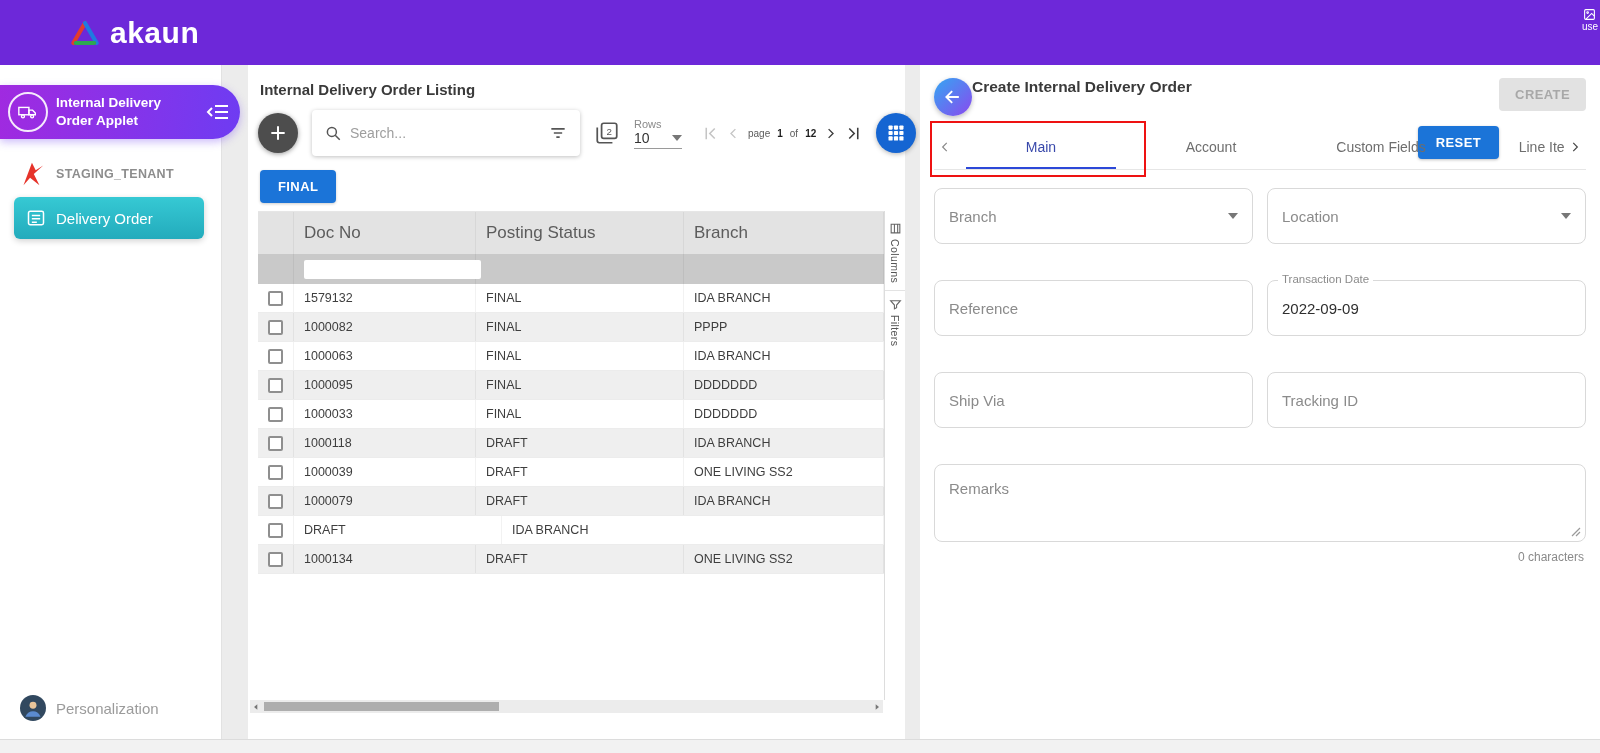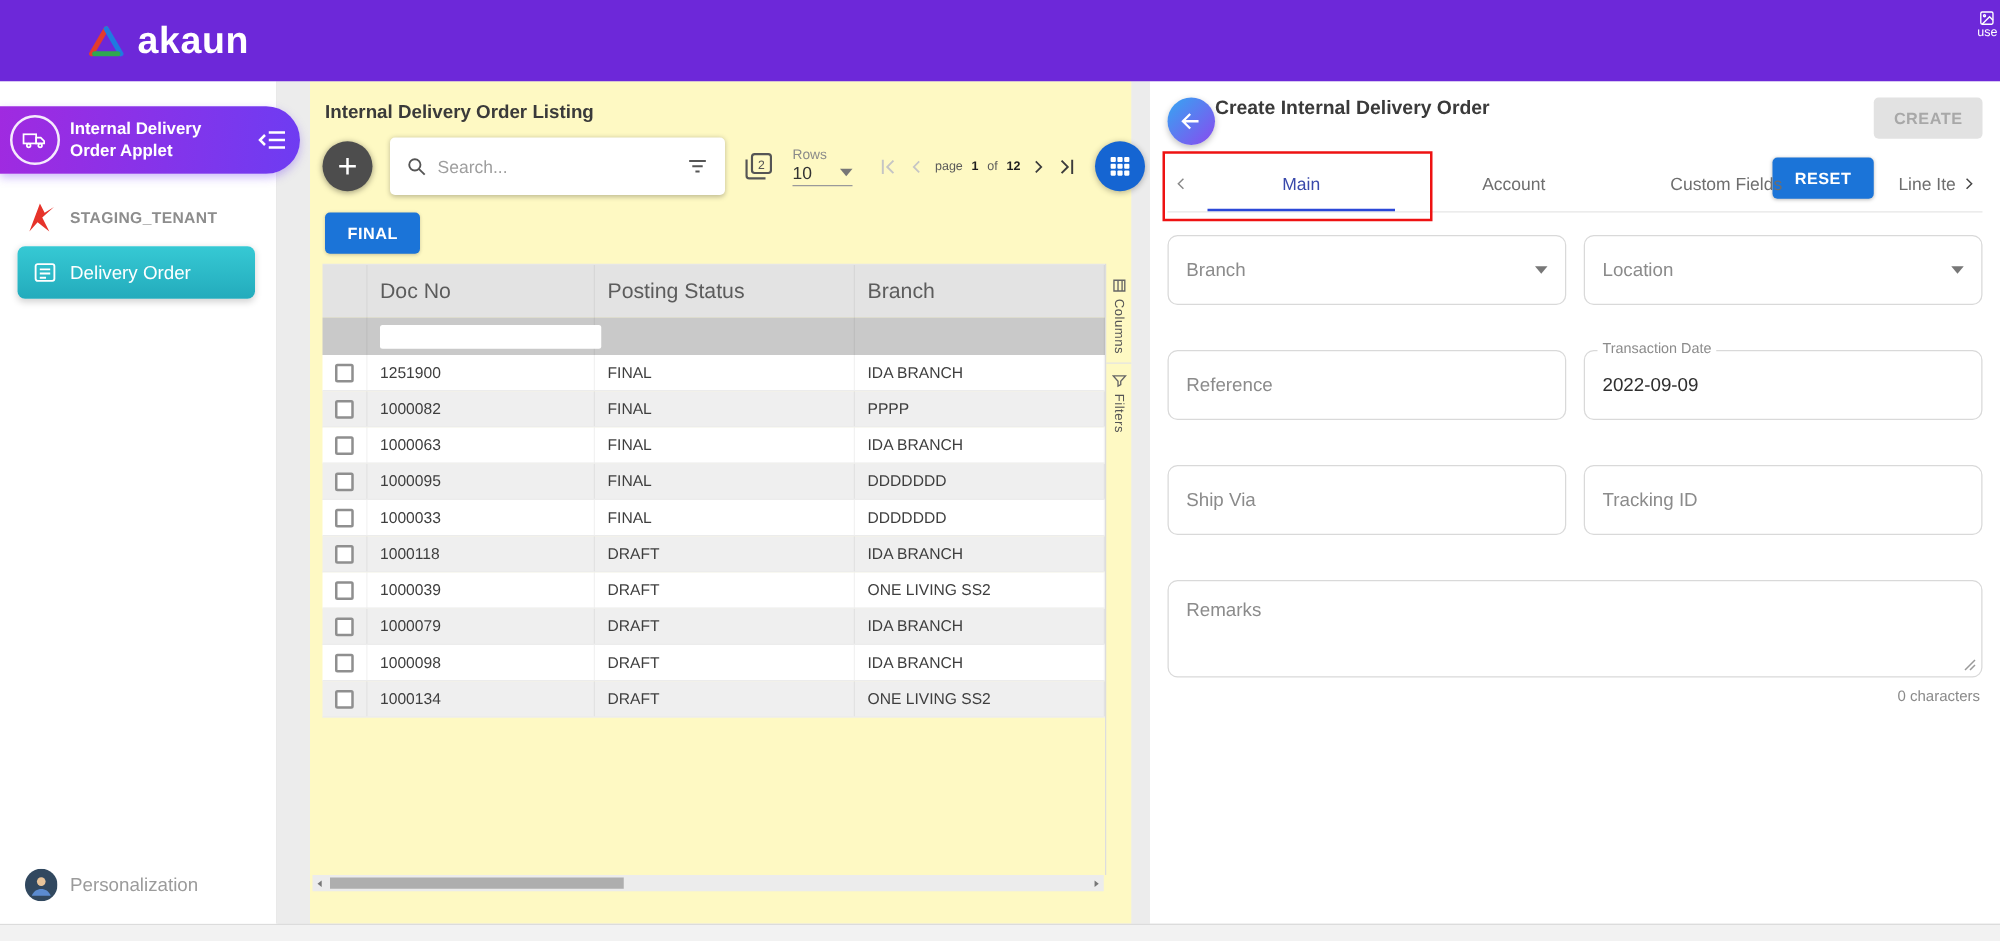--- a/index.html
+++ b/index.html
@@ -39,21 +39,21 @@
   .tenant-name { font-size:12.5px; color:#8d8d8d; font-weight:bold; letter-spacing:.3px; }
   .menu-btn { position:absolute; top:132px; left:14px; width:190px; height:42px; border-radius:6px;
               background:linear-gradient(180deg,#36c9d4,#23abbc); color:#fff; display:flex;
               align-items:center; gap:10px; padding:0 12px; font-size:15px;
               box-shadow:0 2px 6px rgba(0,0,0,.18); cursor:pointer; }
   .personalization { position:absolute; bottom:18px; left:20px; display:flex; align-items:center;
                      gap:10px; color:#9b9b9b; font-size:15px; cursor:pointer; }
 
   
   .listing-panel { position:absolute; left:248px; top:65px; width:657px; bottom:14px;
-                   background:#fef9c3; display:flex; flex-direction:column; }
+                   background:#ffffff; display:flex; flex-direction:column; }
   .lp-title { margin:16px 0 0 12px; font-size:15px; color:#3a3a3a; }
   .lp-controls { display:flex; align-items:center; gap:14px; margin:12px 10px 0 10px; }
   .add-btn { width:40px; height:40px; border-radius:50%; background:#4d4d4d; flex:none;
              display:flex; align-items:center; justify-content:center;
              box-shadow:0 1px 5px rgba(0,0,0,.4); cursor:pointer; }
   .search-box { width:268px; height:46px; background:#fff; border-radius:4px; flex:none;
                 box-shadow:0 1px 4px rgba(0,0,0,.25); display:flex; align-items:center;
                 gap:8px; padding:0 12px; }
   .search-box input { flex:1; border:none; outline:none; font-size:14px; min-width:0;
                       font-family:inherit; color:#333; }
@@ -320,21 +320,21 @@
           <input type="text" style="">
         </div>
         <div class="hcell c-status"></div>
         <div class="hcell c-branch"></div>
       </div>
       <div>
           <div class="trow">
     <div class="cell c-cb">
       <span class="cb"></span>
     </div>
-    <div class="cell c-doc">1251900</div>
+    <div class="cell c-doc">1579132</div>
     <div class="cell c-status">FINAL</div>
     <div class="cell c-branch">IDA BRANCH</div>
   </div>
           <div class="trow alt">
     <div class="cell c-cb">
       <span class="cb"></span>
     </div>
     <div class="cell c-doc">1000082</div>
     <div class="cell c-status">FINAL</div>
     <div class="cell c-branch">PPPP</div>
@@ -384,21 +384,20 @@
       <span class="cb"></span>
     </div>
     <div class="cell c-doc">1000079</div>
     <div class="cell c-status">DRAFT</div>
     <div class="cell c-branch">IDA BRANCH</div>
   </div>
           <div class="trow">
     <div class="cell c-cb">
       <span class="cb"></span>
     </div>
-    <div class="cell c-doc">1000098</div>
     <div class="cell c-status">DRAFT</div>
     <div class="cell c-branch">IDA BRANCH</div>
   </div>
           <div class="trow alt">
     <div class="cell c-cb">
       <span class="cb"></span>
     </div>
     <div class="cell c-doc">1000134</div>
     <div class="cell c-status">DRAFT</div>
     <div class="cell c-branch">ONE LIVING SS2</div>

